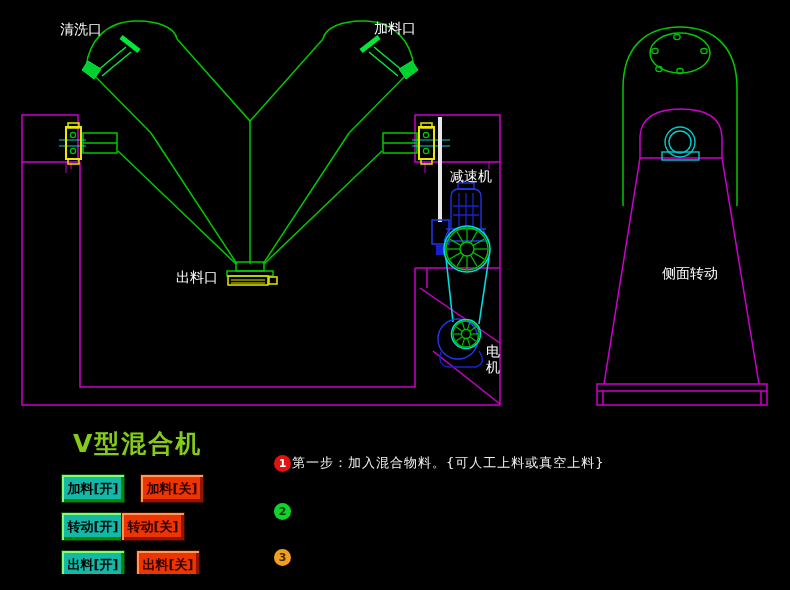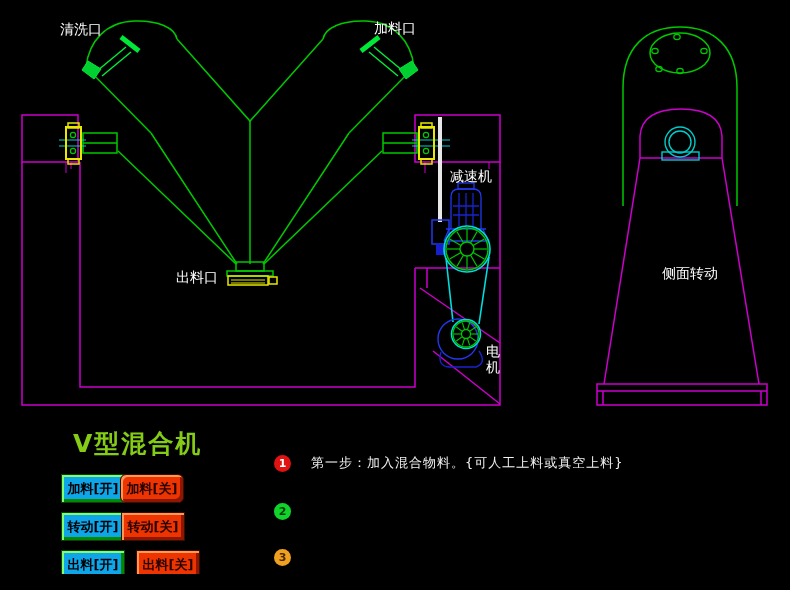--- a/index.html
+++ b/index.html
@@ -3,31 +3,31 @@
 <meta charset="utf-8">
 <style>
   html,body{margin:0;padding:0;background:#000;}
   .stage{position:relative;width:790px;height:574px;background:#000;overflow:hidden;
          font-family:"DejaVu Sans",sans-serif;}
   svg text{font-family:"DejaVu Sans",sans-serif;}
   .page-title{position:absolute;left:73px;top:427px;font-size:25px;font-weight:bold;
               color:#84cc16;letter-spacing:2px;}
   .btn{position:absolute;width:64px;height:29px;display:flex;align-items:center;justify-content:center;
        font-size:13px;font-weight:bold;letter-spacing:0;cursor:pointer;box-sizing:border-box;}
-  .btn.on{background:#0ea5e9;color:#000;border:1px solid #123a12;
+  .btn.on{background:#14b8a6;color:#000;border:1px solid #123a12;
           box-shadow:inset 2px 2px 0 #7dff6e, inset -3px -3px 0 #008a00;}
   .btn.off{background:#ee3400;color:#240000;border:1px solid #3a0d00;
            box-shadow:inset 2px 2px 0 #ff9a55, inset -3px -3px 0 #8f1600;}
   .step-row{position:absolute;height:20px;display:flex;align-items:center;}
   .badge{width:17px;height:17px;border-radius:50%;display:flex;align-items:center;justify-content:center;
          font-size:11px;font-weight:bold;flex:0 0 17px;}
   .b1{background:#e01212;color:#ffffff;}
   .b2{background:#10d42c;color:#043a04;}
   .b3{background:#f0a020;color:#4a2800;}
-  .step-text{margin-left:20px;color:#f2f2f2;font-size:13px;letter-spacing:1px;white-space:nowrap;}
+  .step-text{margin-left:1px;color:#f2f2f2;font-size:13px;letter-spacing:1px;white-space:nowrap;}
   .bottom-strip{position:absolute;left:0;top:585px;width:790px;height:3px;background:#223322;}
 </style>
 </head>
 <body>
 
 <div class="stage">
 
   <svg width="790" height="420" viewBox="0 0 790 420">
 
     <g stroke="#cc00cc" fill="none" stroke-width="1.5">
@@ -186,21 +186,21 @@
     <text x="486" y="356" font-size="14" fill="#ffffff">电</text>
     <text x="486" y="372" font-size="14" fill="#ffffff">机</text>
     <text x="662" y="278" font-size="14" fill="#ffffff">侧面转动</text>
   </svg>
 
   
   <div class="page-title">V型混合机</div>
 
   
   <div class="btn on" style="left:61px;top:474px;">加料[开]</div>
-  <div class="btn off" style="left:120px;top:474px;border-radius:6px;">加料[关]</div>
+  <div class="btn off" style="left:140px;top:474px;">加料[关]</div>
   <div class="btn on" style="left:61px;top:512px;">转动[开]</div>
   <div class="btn off" style="left:121px;top:512px;">转动[关]</div>
   <div class="btn on" style="left:61px;top:550px;">出料[开]</div>
   <div class="btn off" style="left:136px;top:550px;">出料[关]</div>
 
   
   <div class="step-row" style="left:274px;top:453px;">
     <span class="badge b1">1</span>
     <span class="step-text">第一步：加入混合物料。{可人工上料或真空上料}</span>
   </div>

